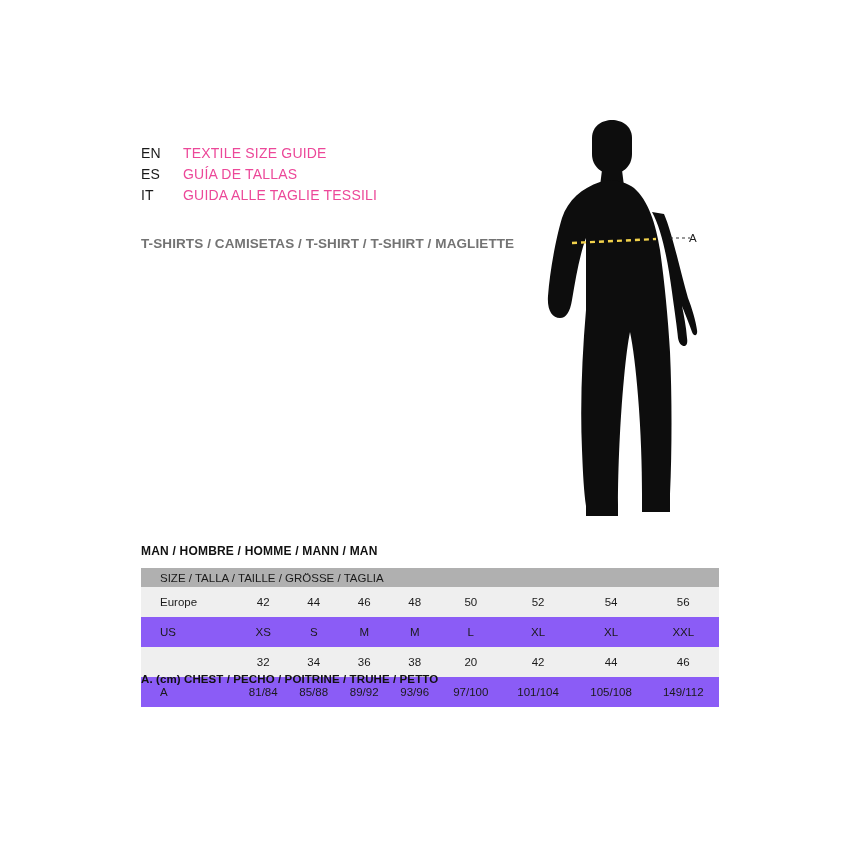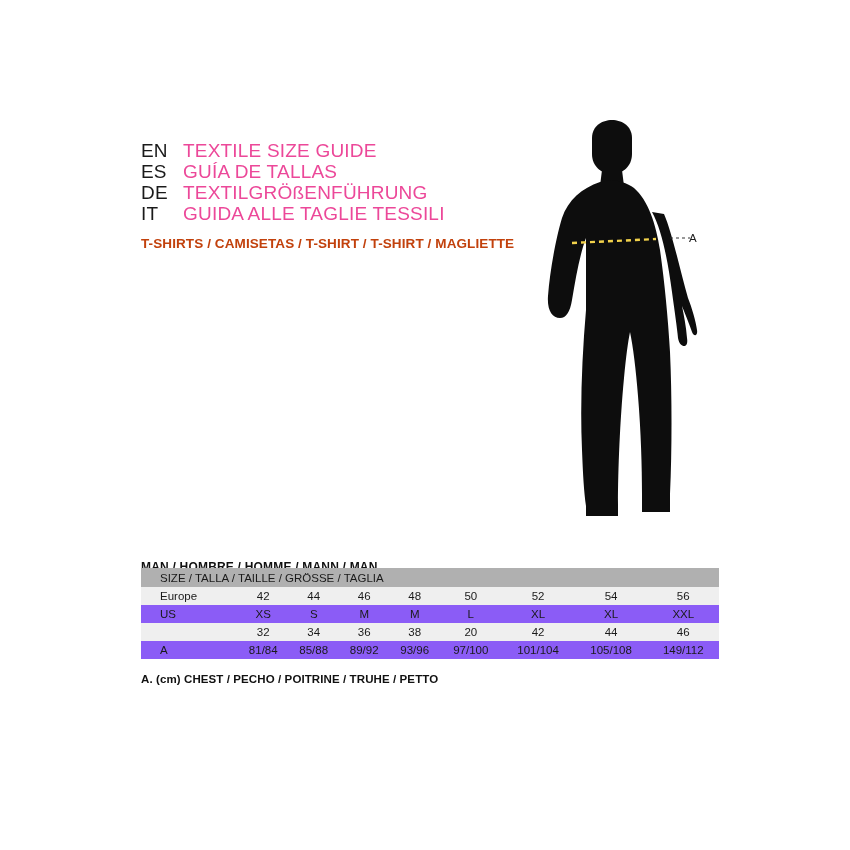--- a/index.html
+++ b/index.html
@@ -24,23 +24,23 @@
 
   
   .lang-block {
     position: absolute;
     left: 141px;
     top: 140px;
     width: 420px;
   }
   .lang-row {
     display: flex;
-    align-items: center;
+    align-items: flex-end;
     height: 21px;
-    font-size: 19px;
+    font-size: 14px;
     letter-spacing: 0.2px;
   }
   .lang-code {
     width: 42px;
     flex: 0 0 42px;
     color: #1a1a1a;
   }
   .lang-text {
     color: #ec4899;
     white-space: nowrap;
@@ -51,21 +51,21 @@
     left: 141px;
     top: 234px;
     width: 460px;
   }
   .category-line {
     font-size: 13.5px;
     font-weight: bold;
     letter-spacing: 0.1px;
     line-height: 19px;
     white-space: nowrap;
-    color: #c2410c;
+    color: #737373;
   }
 
   
   .figure-wrap {
     position: absolute;
     left: 520px;
     top: 120px;
     width: 230px;
     height: 410px;
   }
@@ -82,35 +82,34 @@
 
   
   .table-title {
     position: absolute;
     left: 141px;
     top: 544px;
     font-size: 12px;
     font-weight: bold;
     letter-spacing: 0.2px;
     color: #111;
-    margin-top: 16px;
   }
 
   table.size-table {
     position: absolute;
     left: 141px;
     top: 568px;
     width: 578px;
     border-collapse: collapse;
     font-size: 11.5px;
     color: #1a1a1a;
   }
   table.size-table td, table.size-table th {
     padding: 0;
-    height: 18px;
+    height: 30px;
     line-height: 18px;
     font-weight: normal;
     text-align: center;
     vertical-align: middle;
   }
   table.size-table .rowhead {
     text-align: left;
     padding-left: 19px;
     width: 78px;
   }
@@ -143,24 +142,20 @@
 <div class="page">
 
   <div class="lang-block">
     <div class="lang-row">
       <span class="lang-code">EN</span>
       <span class="lang-text">TEXTILE SIZE GUIDE</span>
     </div>
     <div class="lang-row">
       <span class="lang-code">ES</span>
       <span class="lang-text">GUÍA DE TALLAS</span>
-    </div>
-    <div class="lang-row">
-      <span class="lang-code">DE</span>
-      <span class="lang-text">TEXTILGRÖßENFÜHRUNG</span>
     </div>
     <div class="lang-row">
       <span class="lang-code">IT</span>
       <span class="lang-text">GUIDA ALLE TAGLIE TESSILI</span>
     </div>
   </div>
 
   <div class="category-block">
     <div class="category-line">T-SHIRTS / CAMISETAS / T-SHIRT / T-SHIRT / MAGLIETTE</div>
   </div>

